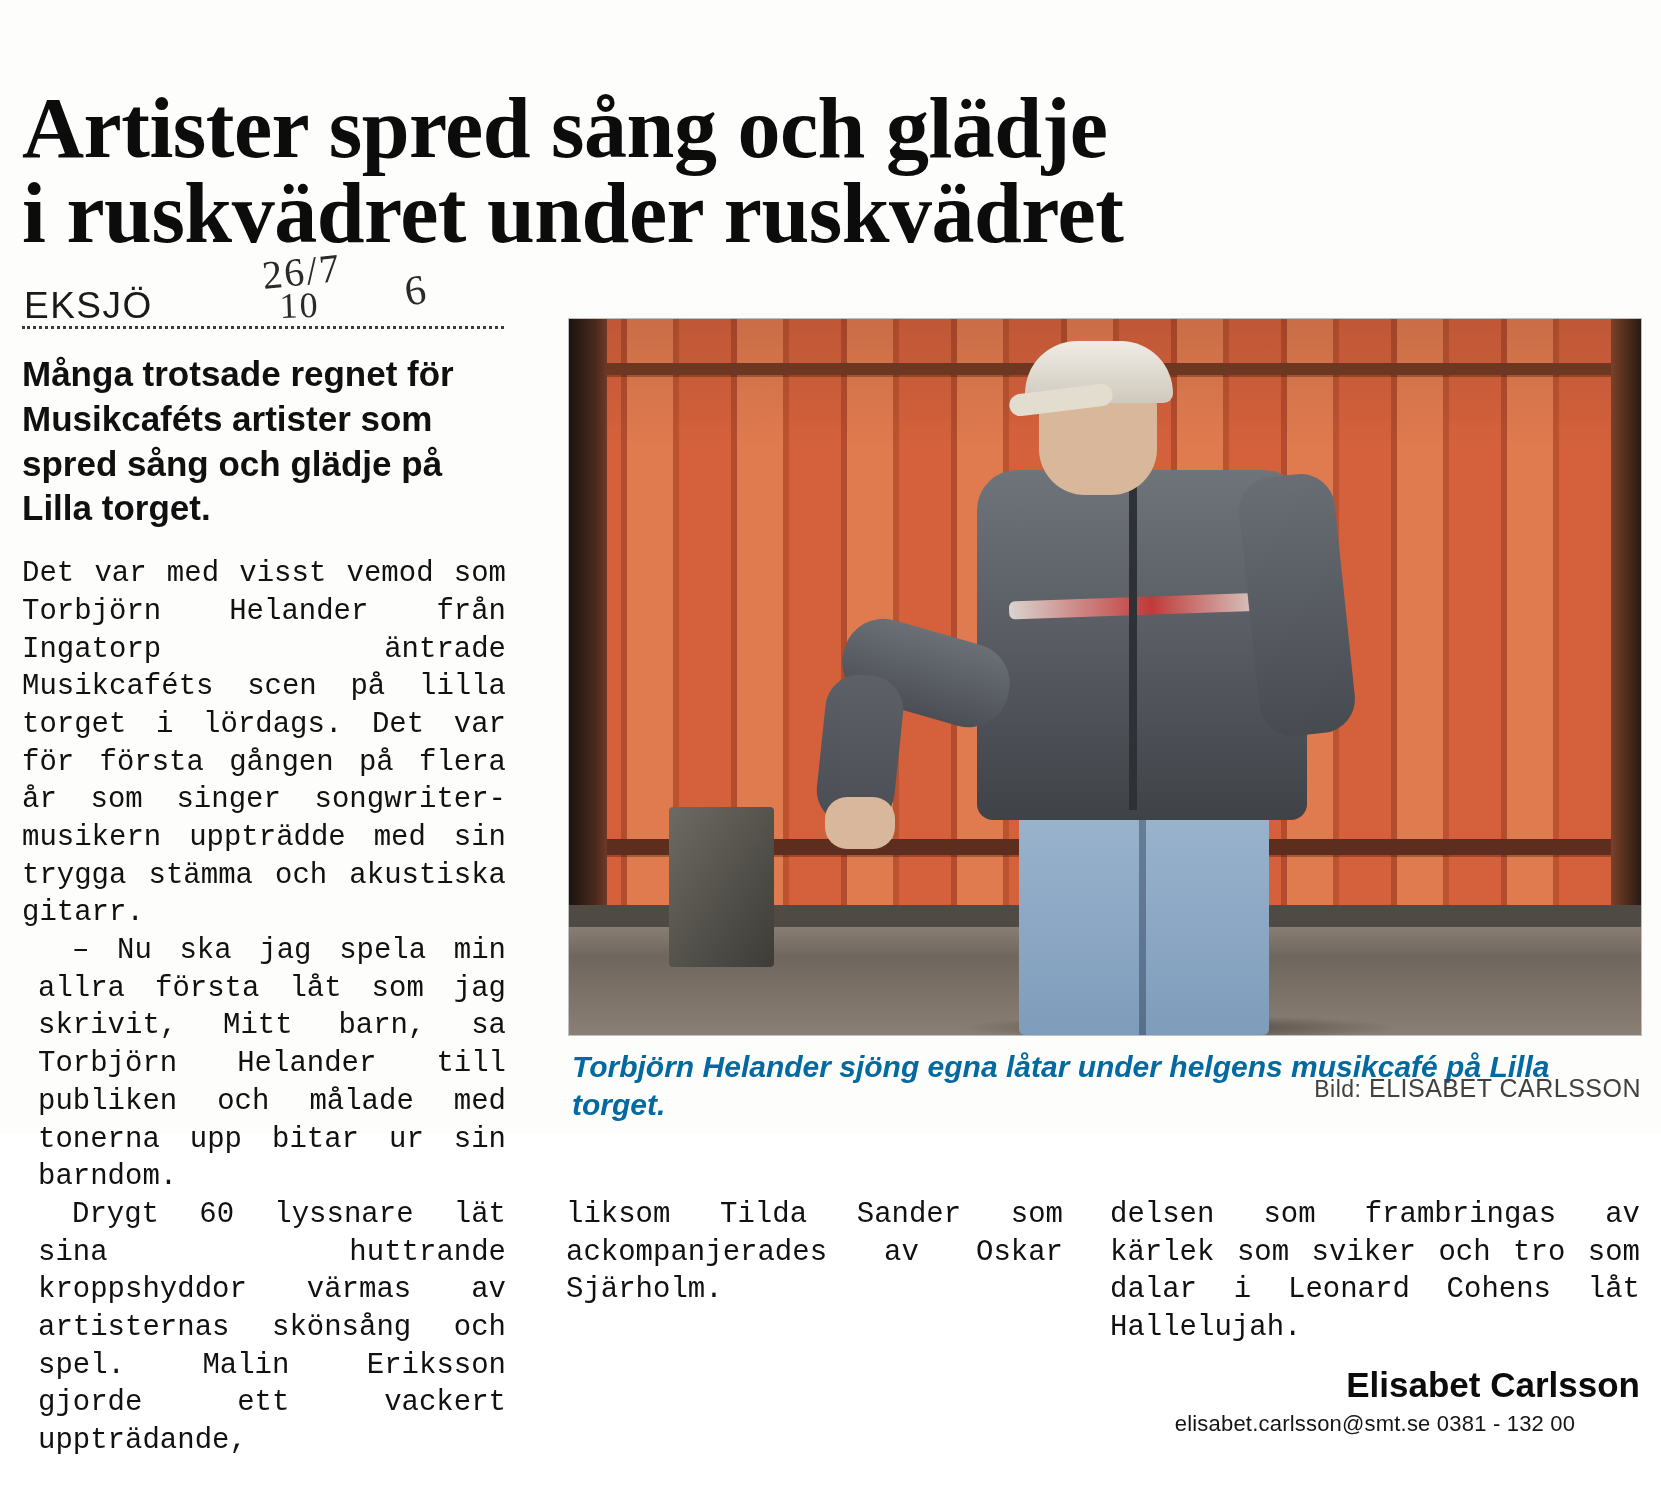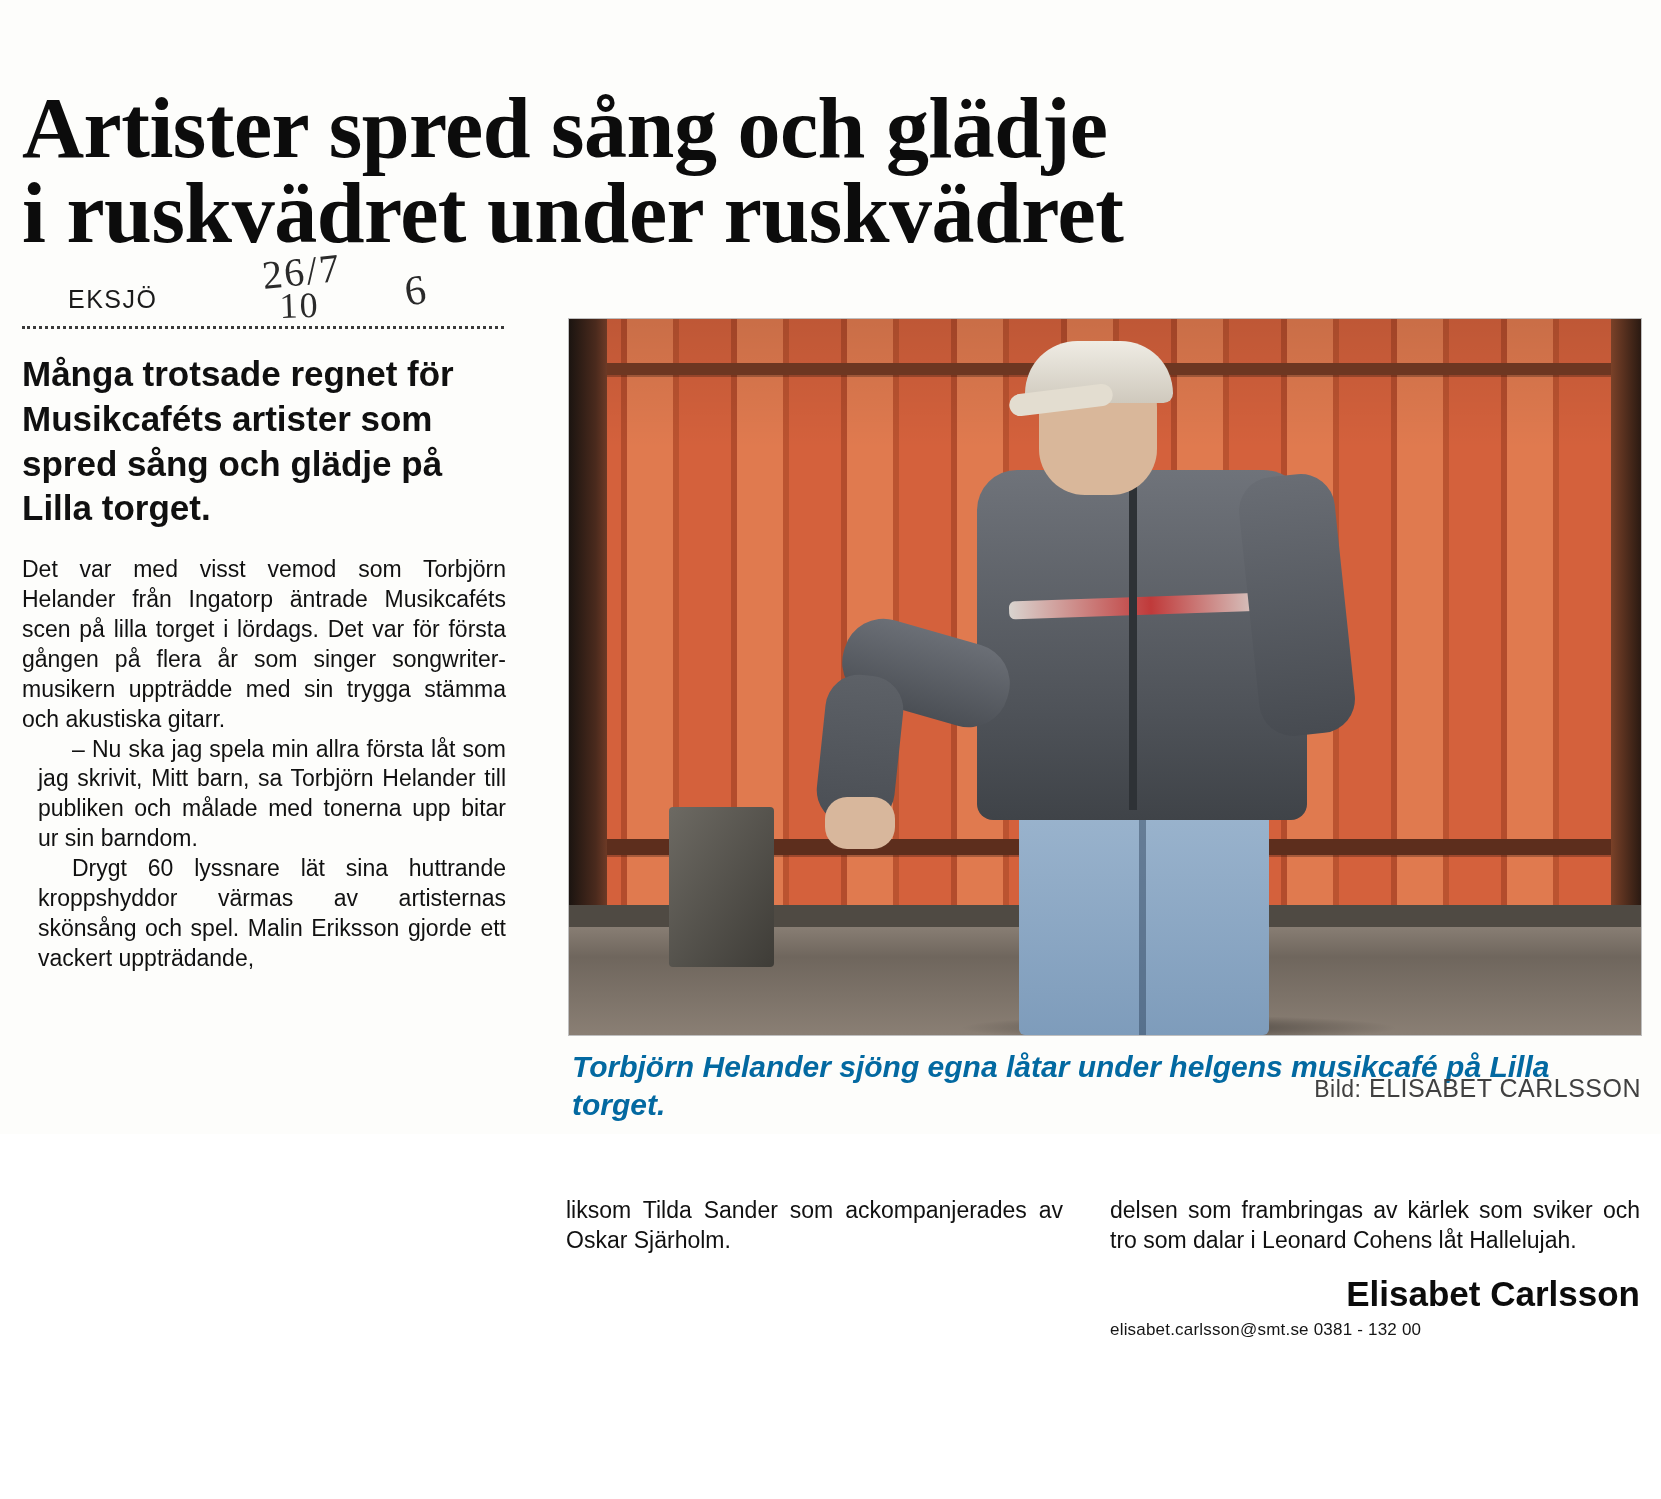--- a/index.html
+++ b/index.html
@@ -38,24 +38,23 @@
     color: #0c0c0c;
   }
   .headline .line2 { display: block; }
 
   
   .dateline {
     position: absolute;
     left: 24px;
     top: 285px;
     font-family: "Liberation Sans", sans-serif;
-    font-size: 25px;
+    font-size: 37px;
     letter-spacing: 1.5px;
     color: #1a1a1a;
-    margin-left: 44px;
   }
 
   
   .handwriting {
     position: absolute;
     left: 262px;
     top: 248px;
     font-family: "Liberation Serif", serif;
     font-size: 40px;
     color: #2a2a2a;
@@ -94,22 +93,22 @@
   }
   .ingress {
     font-family: Liberation Sans, sans-serif;
     font-weight: 700;
     font-size: 35px;
     line-height: 1.28;
     color: #101010;
     margin: 0 0 24px 0;
   }
   .body-text {
-    font-family: Liberation Sans, sans-serif;
-    font-size: 23px;
+    font-family: Liberation Mono, monospace;
+    font-size: 29px;
     line-height: 1.30;
     color: #111;
     text-align: justify;
     margin: 0;
   }
   .body-text p { margin: 0; }
   .body-text p.indent { text-indent: 34px; margin-left: 16px; }
 
   
   .photo-wrap {
@@ -325,23 +324,23 @@
   .byline {
     margin-top: 18px;
     text-align: right;
     font-family: "Liberation Sans", sans-serif;
     font-weight: 700;
     font-size: 35px;
     color: #0c0c0c;
   }
   .byline-contact {
     margin-top: 6px;
-    text-align: left;
+    text-align: center;
     font-family: "Liberation Sans", sans-serif;
-    font-size: 17px;
+    font-size: 22px;
     color: #151515;
     letter-spacing: 0.2px;
   }
 </style>
 </head>
 <body>
 
 <div class="page">
 
   <h1 class="headline">

